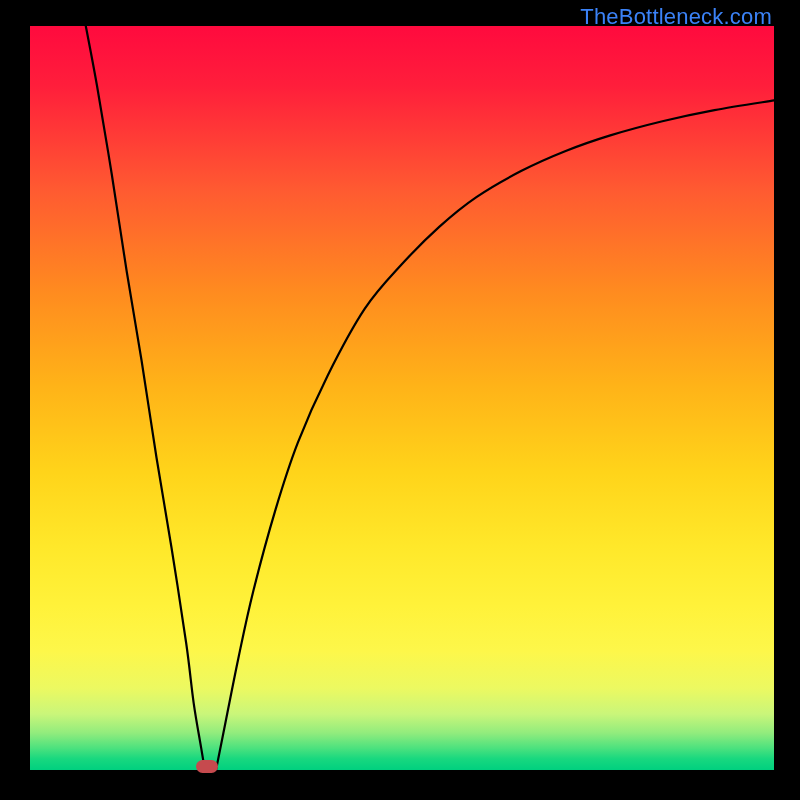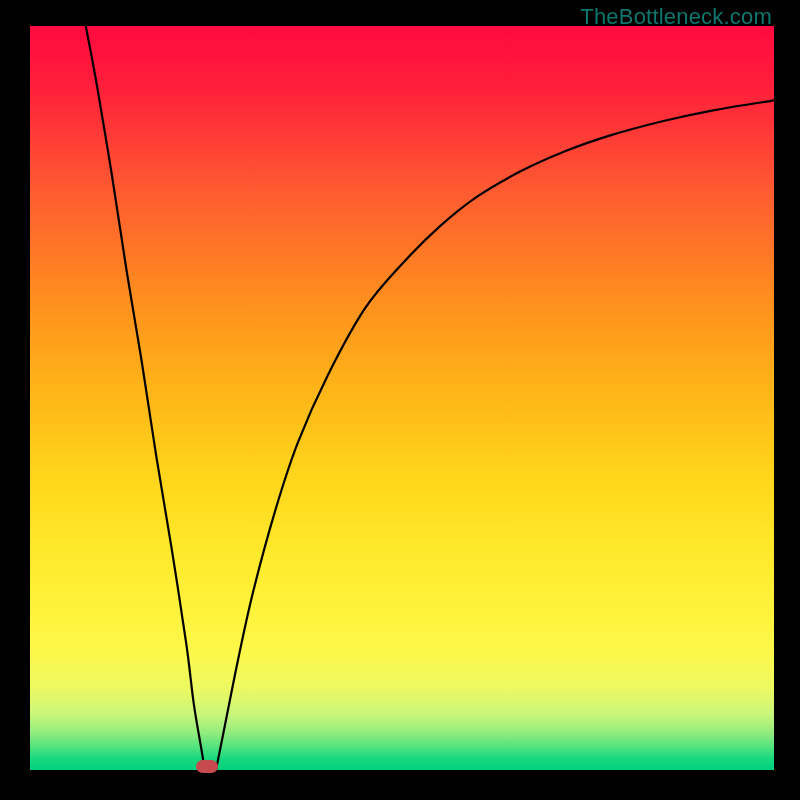--- a/index.html
+++ b/index.html
@@ -41,21 +41,21 @@
       #18d87f 98.5%,
       #00d07f 100%
     );
   }
   .watermark {
     position: absolute;
     top: 4px;
     right: 28px;
     font-family: Arial, Helvetica, sans-serif;
     font-size: 22px;
-    color: #0f766e;
+    color: #3b82f6;
     letter-spacing: 0.2px;
   }
   .marker {
     position: absolute;
     
     border-radius: 8px;
     background: #c64a4e;
   }
   svg.curve {
     position: absolute;

